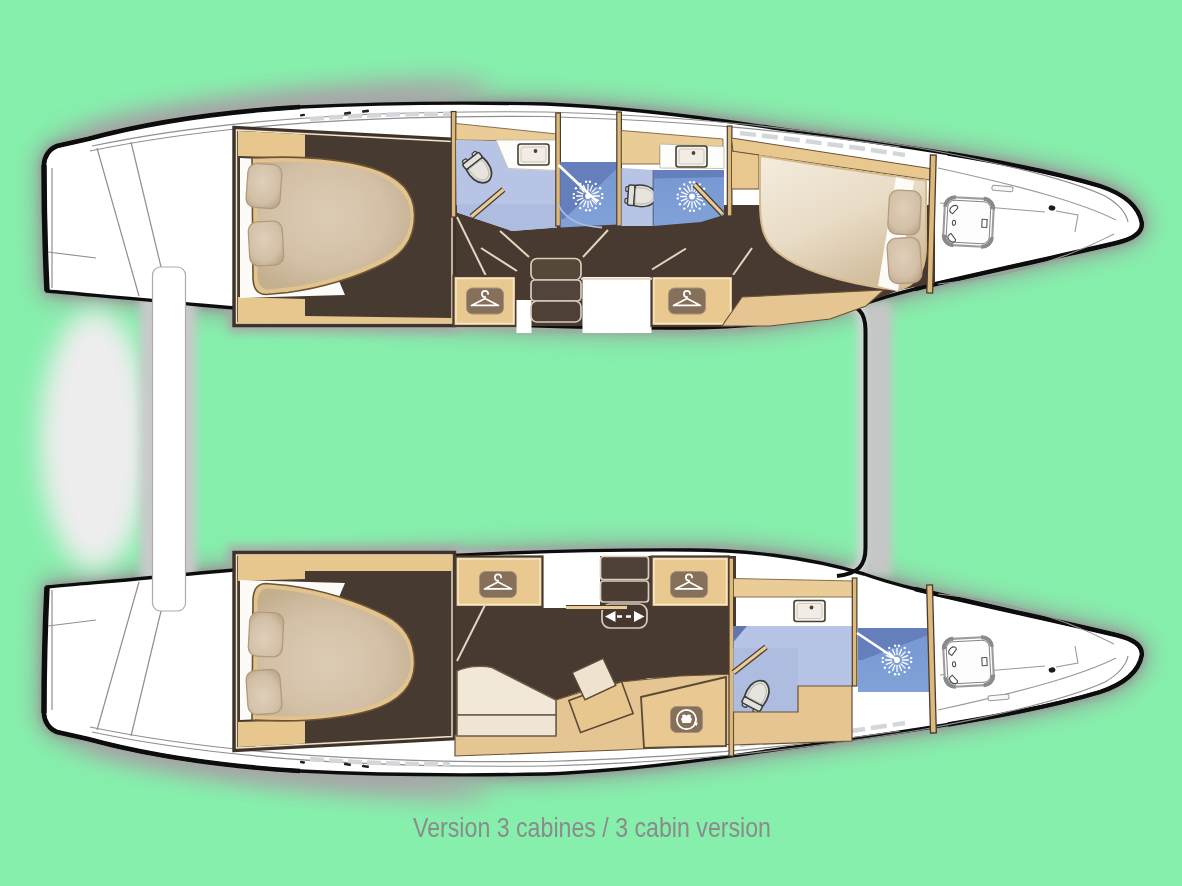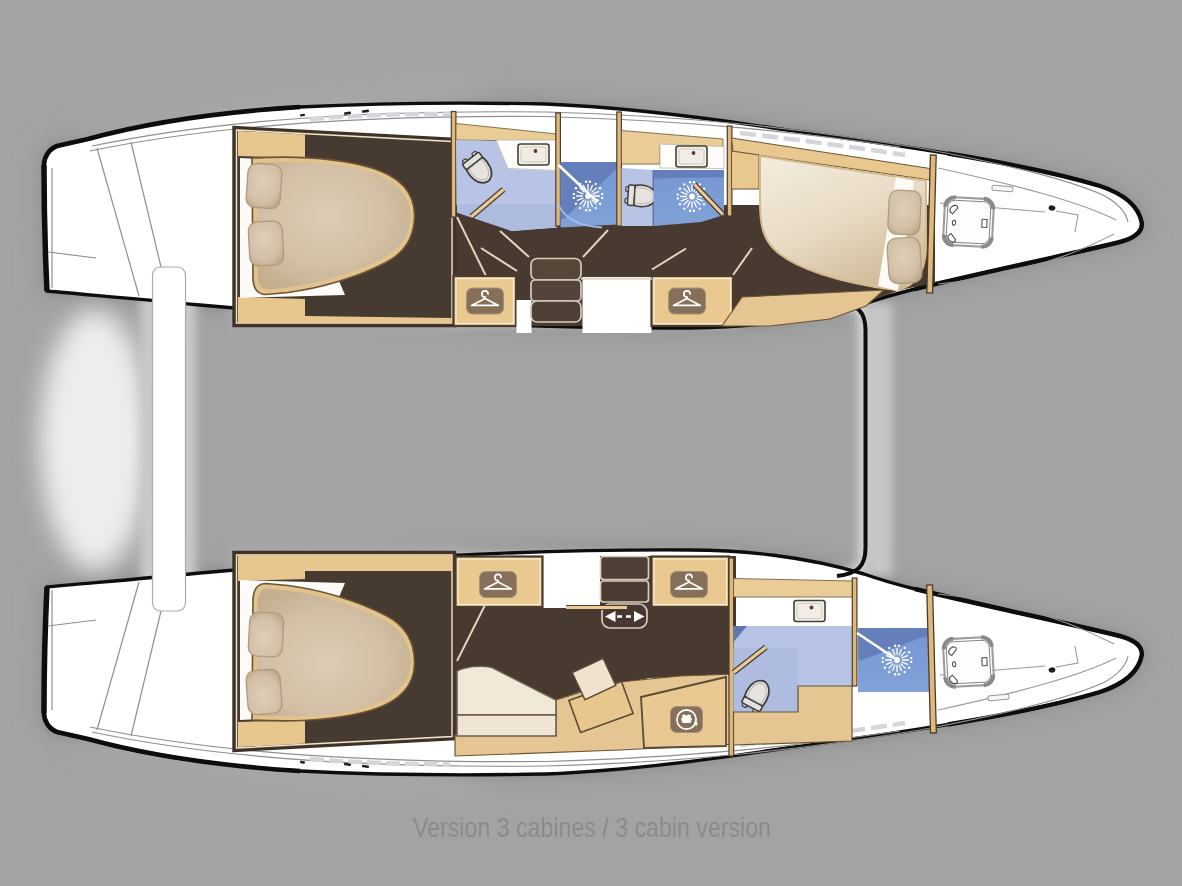--- a/index.html
+++ b/index.html
@@ -1,16 +1,16 @@
 <!DOCTYPE html>
 <html><head>
 <meta charset="utf-8">
 <style>
 html,body{margin:0;padding:0;background:#ffffff;}
-#stage{position:relative;width:1182px;height:886px;overflow:hidden;background:#a3a3a3;}
+#stage{position:relative;width:1182px;height:886px;overflow:hidden;background:#86efac;}
 svg{display:block;}
 </style>
 </head>
 <body>
 <div id="stage">
 <svg width="1182" height="886" viewBox="0 0 1182 886">
 <defs>
 <filter id="b14" x="-50%" y="-50%" width="200%" height="200%">
           <feGaussianBlur stdDeviation="12"></feGaussianBlur>
         </filter>

